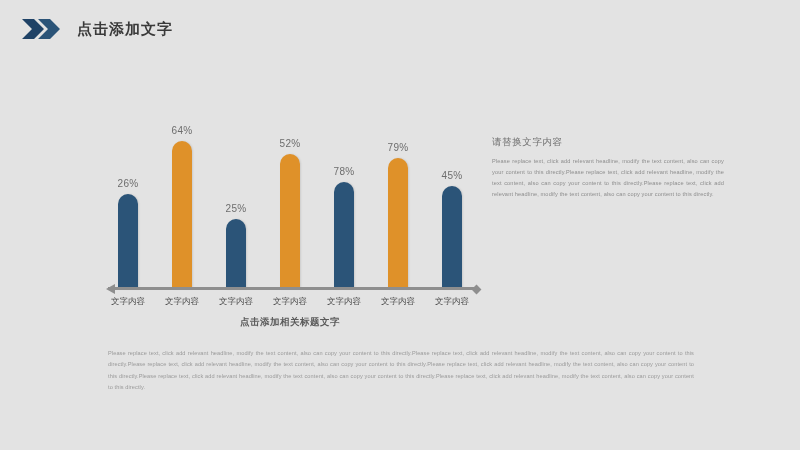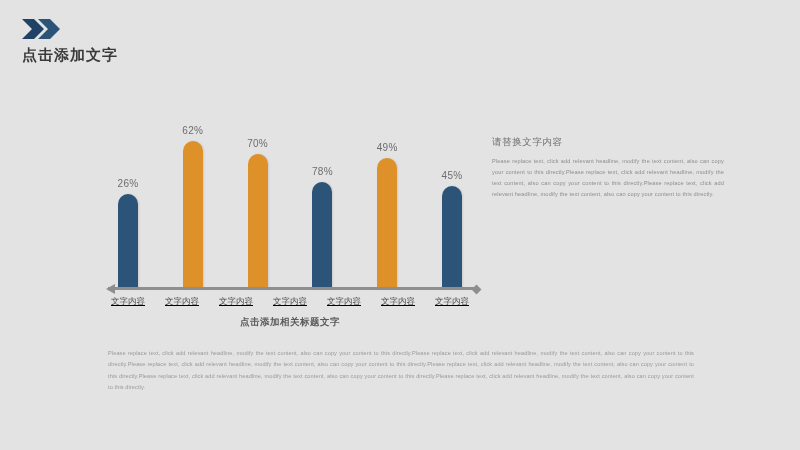--- a/index.html
+++ b/index.html
@@ -14,23 +14,22 @@
     overflow: hidden;
     position: relative;
   }
 
   
   .header {
     position: absolute;
     left: 22px;
     top: 18px;
     display: flex;
-    align-items: flex-start;
-    gap: 6px;
-    flex-direction: column;
+    align-items: center;
+    gap: 17px;
   }
   .chev-icon {
     display: block;
     width: 38px;
     height: 22px;
   }
   .header-title {
     font-size: 15px;
     font-weight: bold;
     color: #3a3a3a;
@@ -114,21 +113,20 @@
 
   .cat-labels {
     position: absolute;
     left: 0;
     top: 176px;
     width: 380px;
     display: flex;
     justify-content: space-between;
     padding: 0 6px;
     box-sizing: border-box;
-    text-decoration: underline;
   }
   .cat-label {
     width: 44px;
     text-align: center;
     font-size: 8.5px;
     color: #4d4d4d;
     white-space: nowrap;
   }
   .chart-caption {
     position: absolute;
@@ -191,33 +189,37 @@
 
 <div class="chart-area">
   <div class="plot">
 
     <div class="bars">
       <div class="bar-col">
         <span class="bar-value">26%</span>
         <div class="bar blue" style="height:95px"></div>
       </div>
       <div class="bar-col">
-        <span class="bar-value">62%</span>
+        <span class="bar-value">64%</span>
         <div class="bar orange" style="height:148px"></div>
       </div>
       <div class="bar-col">
-        <span class="bar-value">70%</span>
+        <span class="bar-value">25%</span>
+        <div class="bar blue" style="height:70px"></div>
+      </div>
+      <div class="bar-col">
+        <span class="bar-value">52%</span>
         <div class="bar orange" style="height:135px"></div>
       </div>
       <div class="bar-col">
         <span class="bar-value">78%</span>
         <div class="bar blue" style="height:107px"></div>
       </div>
       <div class="bar-col">
-        <span class="bar-value">49%</span>
+        <span class="bar-value">79%</span>
         <div class="bar orange" style="height:131px"></div>
       </div>
       <div class="bar-col">
         <span class="bar-value">45%</span>
         <div class="bar blue" style="height:103px"></div>
       </div>
     </div>
 
     <div class="axis-line">
       <span class="axis-arrow-left"></span>

